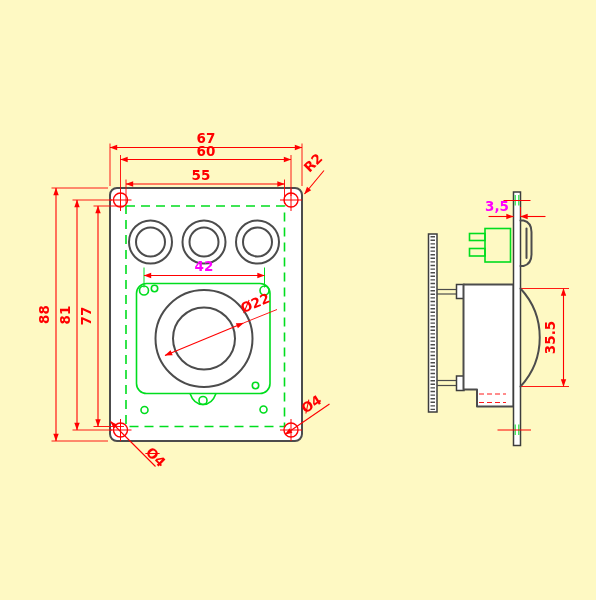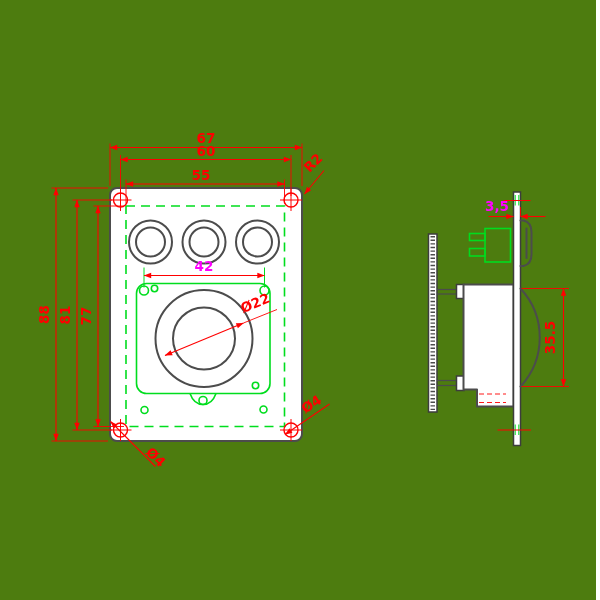--- a/index.html
+++ b/index.html
@@ -1,16 +1,16 @@
 <!DOCTYPE html>
 <html><head>
 <meta charset="utf-8">
 <style>
   html,body{margin:0;padding:0;background:#ffffff;}
-  .stage{position:relative;width:596px;height:600px;background:#4d7c0f;overflow:hidden;
+  .stage{position:relative;width:596px;height:600px;background:#fef9c3;overflow:hidden;
          font-family:"DejaVu Sans",sans-serif;}
   svg{display:block;}
   .outline{fill:none;stroke:#4c4c4c;stroke-width:2;stroke-linejoin:round;stroke-linecap:round;}
   .outline-fill{fill:#ffffff;stroke:#4c4c4c;stroke-width:2;stroke-linejoin:round;}
   .outline-thin{fill:#ffffff;stroke:#3d3d3d;stroke-width:1.5;}
   .green{fill:none;stroke:#00dd1e;stroke-width:1.6;}
   .green-dash{fill:none;stroke:#00dd1e;stroke-width:1.6;stroke-dasharray:9 6;}
   .ext-green{stroke:#00dd1e;stroke-width:1;}
   .dim{stroke:#ff0000;stroke-width:1.1;fill:none;}
   .ext{stroke:#ff0000;stroke-width:0.9;}

